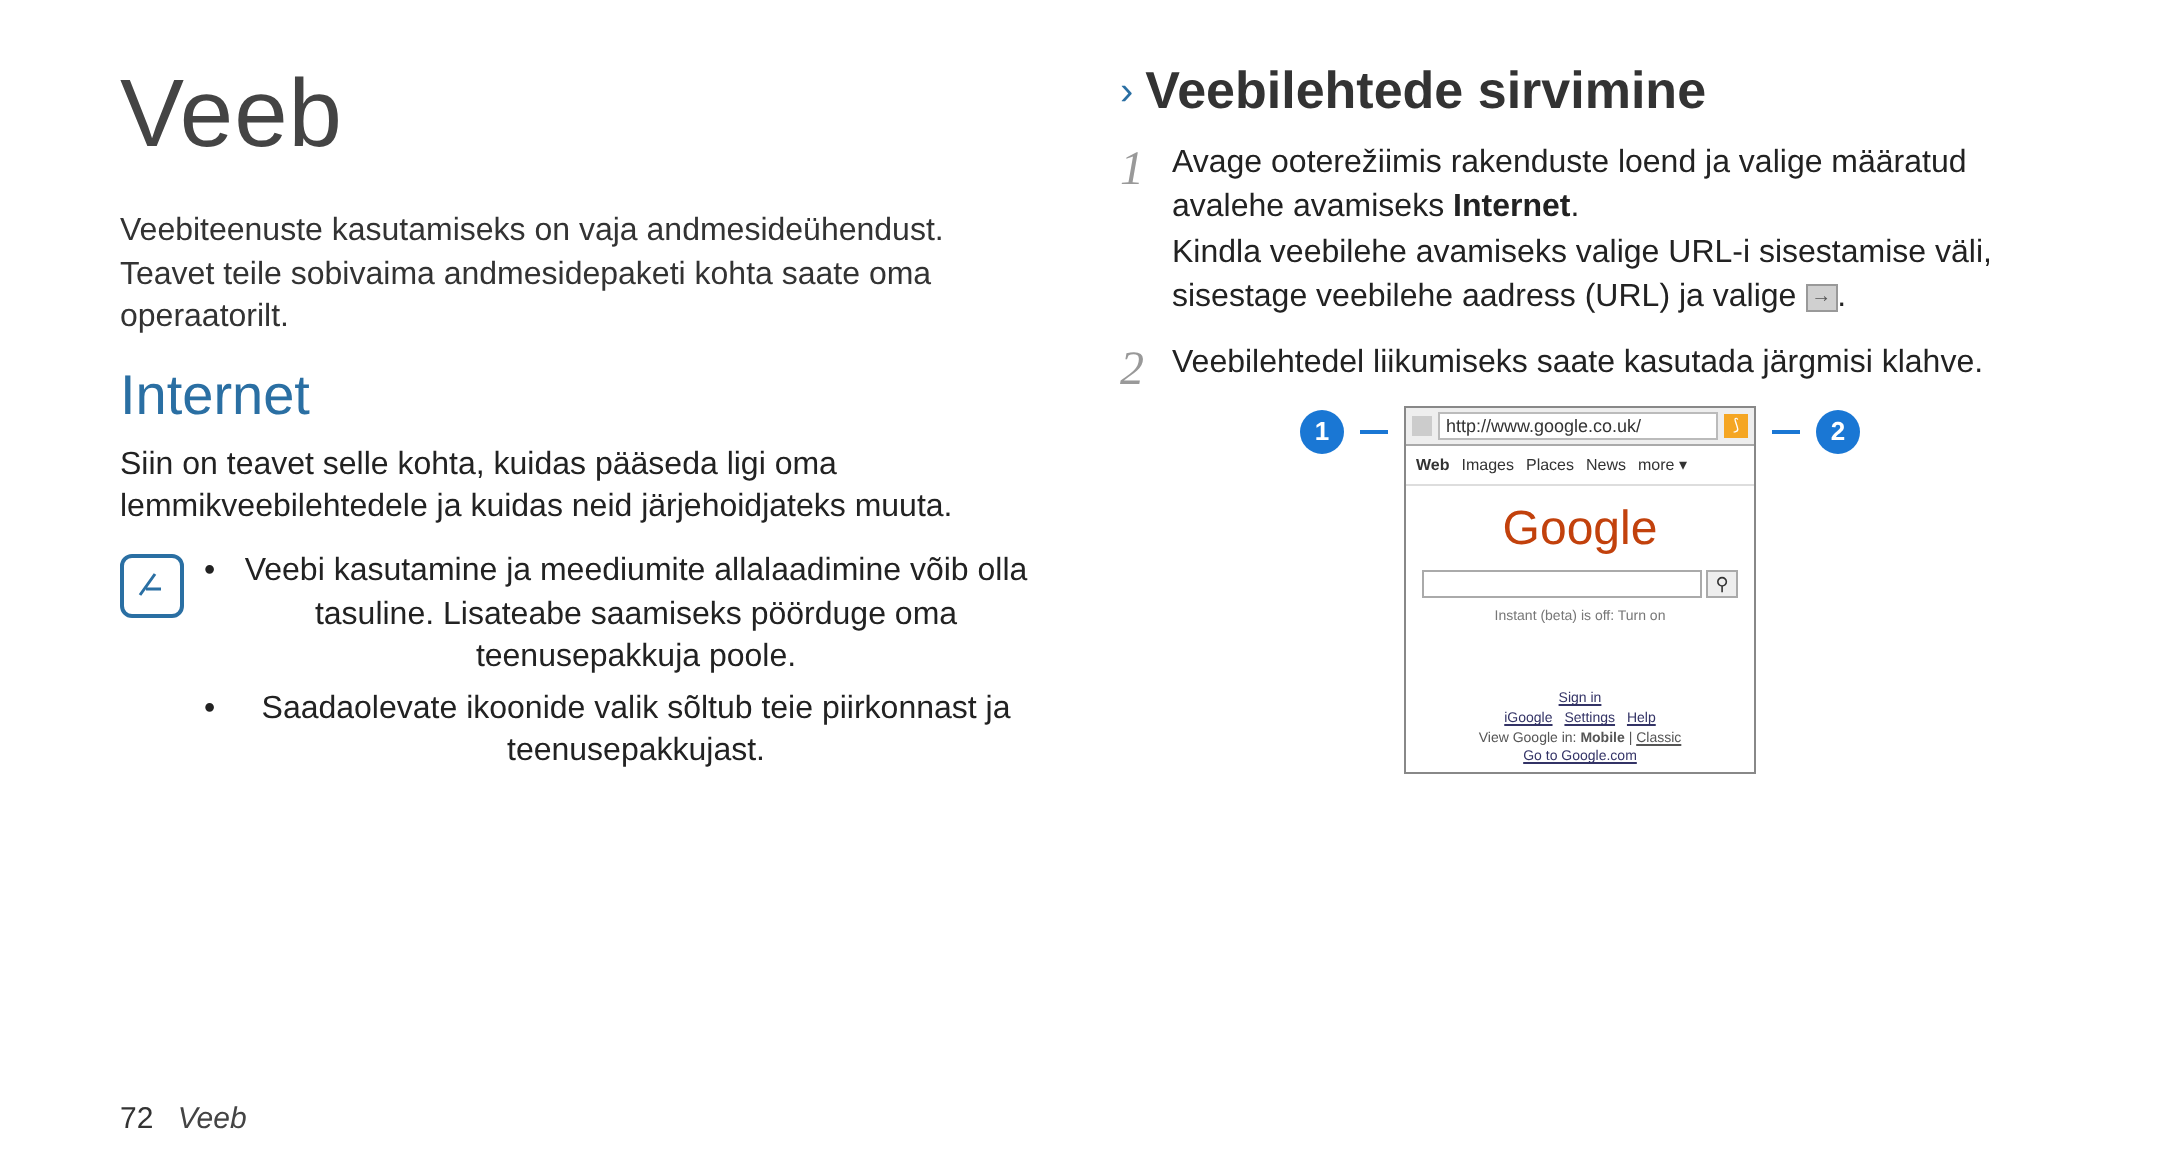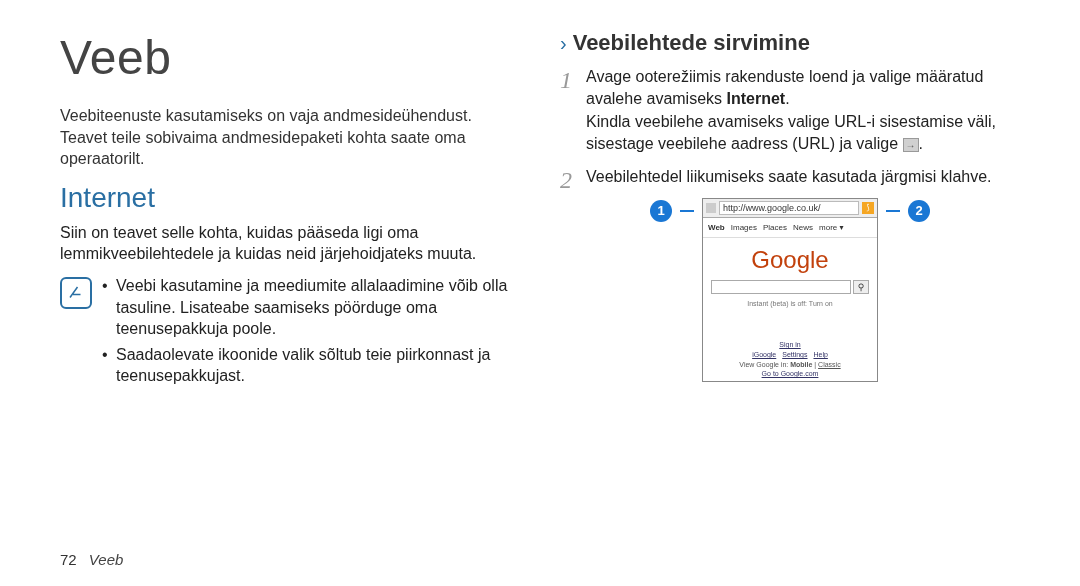--- a/index.html
+++ b/index.html
@@ -57,21 +57,21 @@
     border-radius: 6px;
     display: flex;
     align-items: center;
     justify-content: center;
     color: #2a6fa3;
     font-weight: bold;
     flex-shrink: 0;
     margin-top: 2px;
   }
   .note-icon-box svg { width: 18px; height: 18px; }
-  .bullets { list-style: none; }
+  .bullets { list-style: none; text-align: center; }
   .bullets li {
     position: relative;
     padding-left: 14px;
     font-size: 16px;
     line-height: 1.35;
     margin-bottom: 4px;
   }
   .bullets li::before {
     content: "•";
     position: absolute;
@@ -84,21 +84,21 @@
     align-items: center;
     gap: 6px;
     margin-bottom: 10px;
   }
   .chevron {
     color: #2a6fa3;
     font-size: 20px;
     line-height: 1;
   }
   .subheading h3 {
-    font-size: 22px;
+    font-size: 26px;
     font-weight: 700;
     color: #333;
   }
   .step {
     position: relative;
     padding-left: 26px;
     font-size: 16px;
     line-height: 1.4;
     margin-bottom: 10px;
   }

